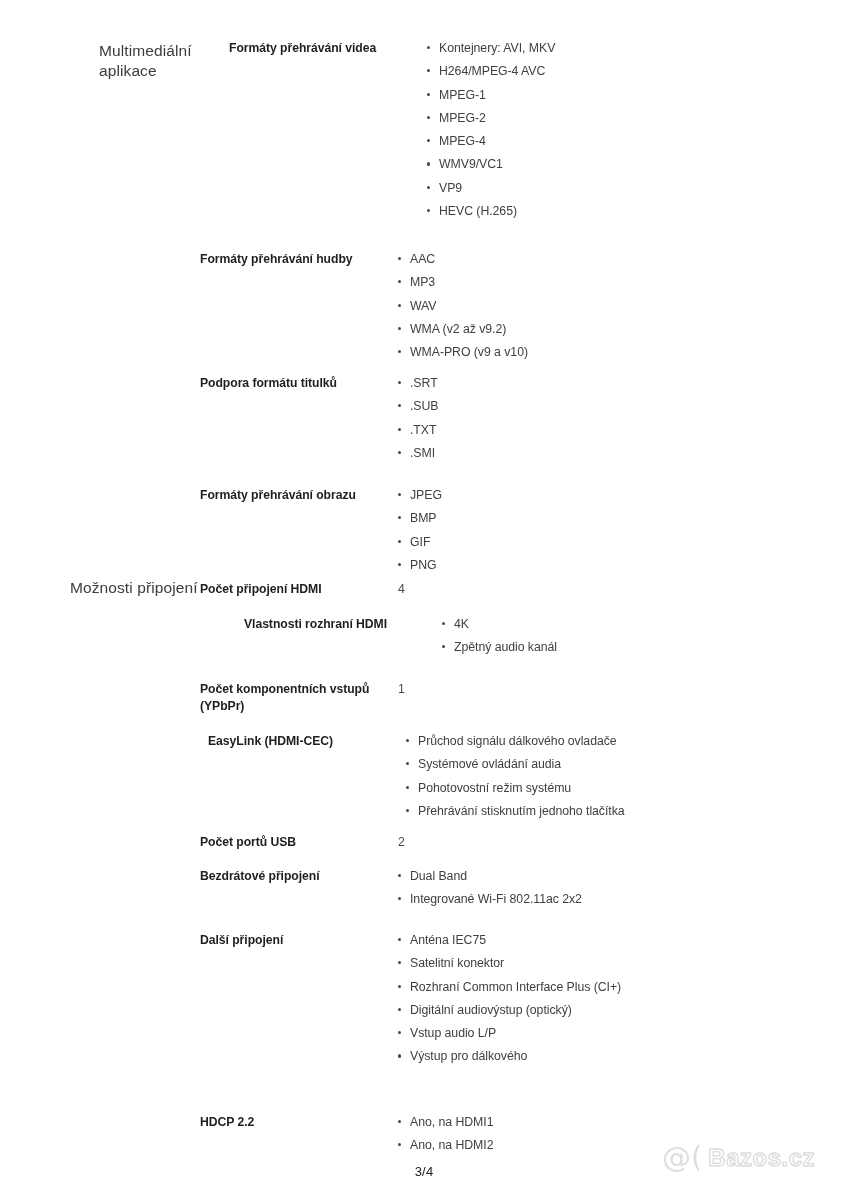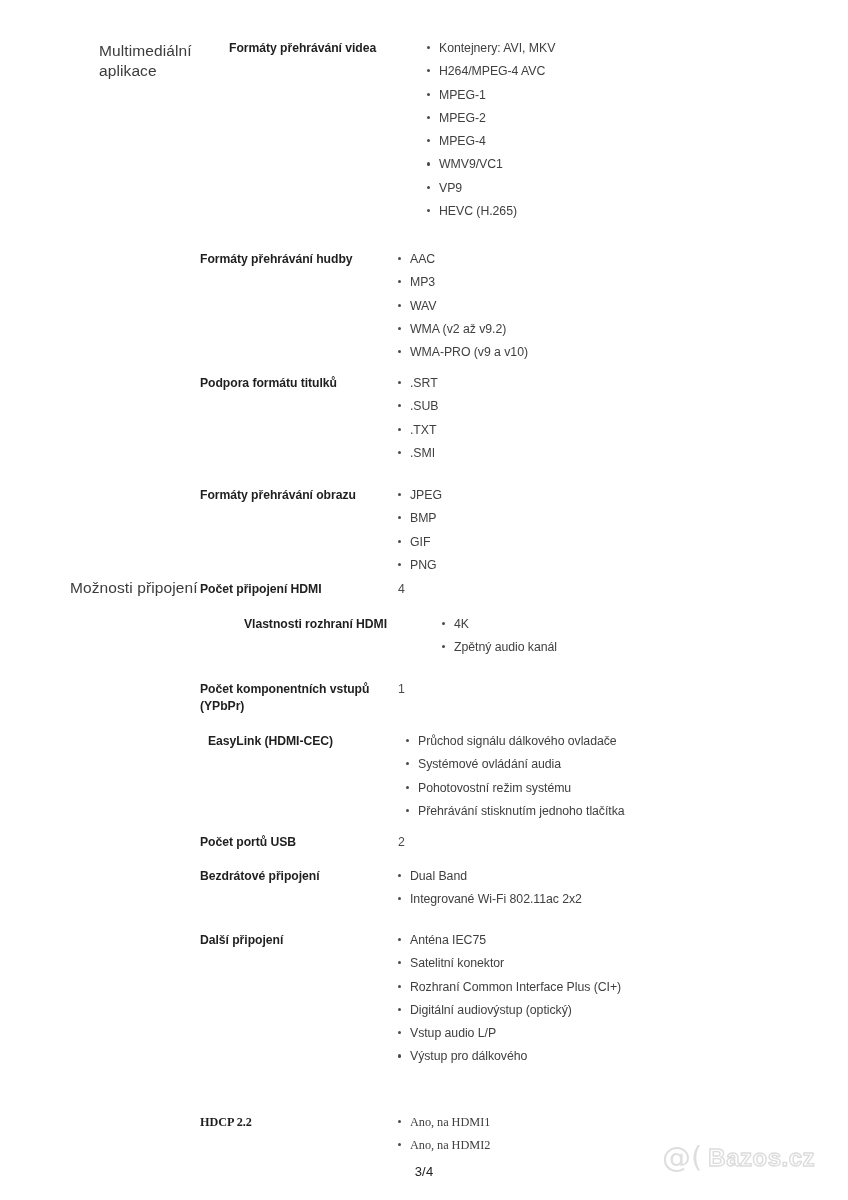--- a/index.html
+++ b/index.html
@@ -242,21 +242,21 @@
           <ul class="values">
             <li><span class="bullet"></span><span>Anténa IEC75</span></li>
             <li><span class="bullet"></span><span>Satelitní konektor</span></li>
             <li><span class="bullet"></span><span>Rozhraní Common Interface Plus (CI+)</span></li>
             <li><span class="bullet"></span><span>Digitální audiovýstup (optický)</span></li>
             <li><span class="bullet"></span><span>Vstup audio L/P</span></li>
             <li><span class="bullet"></span><span>Výstup pro dálkového</span></li>
           </ul>
         </div>
       </div>
-      <div class="spec-row" style="position: absolute; left: 0px; right: 16px; top: 1114px; font-family: Liberation Serif, serif;">
+      <div class="spec-row" style="position: absolute; left: 0px; right: 16px; top: 1114px;">
         <div class="col-group"></div>
         <div class="col-label">HDCP 2.2</div>
         <div class="col-value">
           <ul class="values">
             <li><span class="bullet"></span><span>Ano, na HDMI1</span></li>
             <li><span class="bullet"></span><span>Ano, na HDMI2</span></li>
           </ul>
         </div>
       </div>
     </div>

